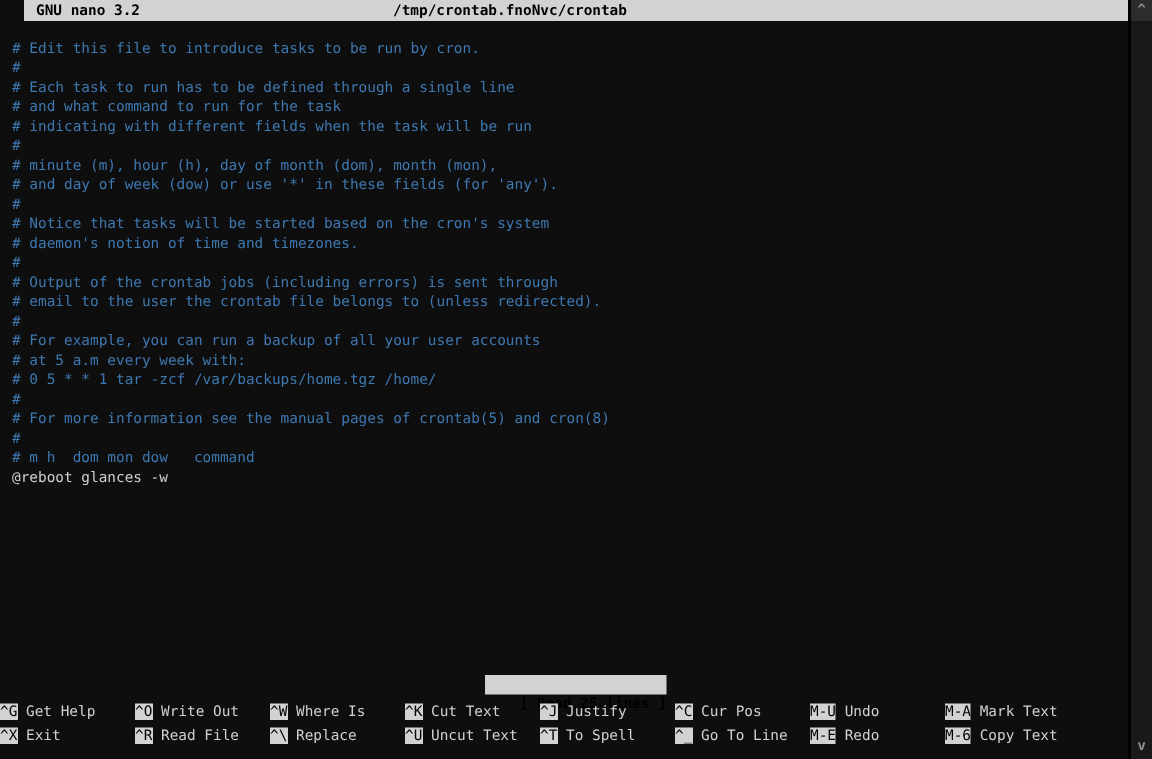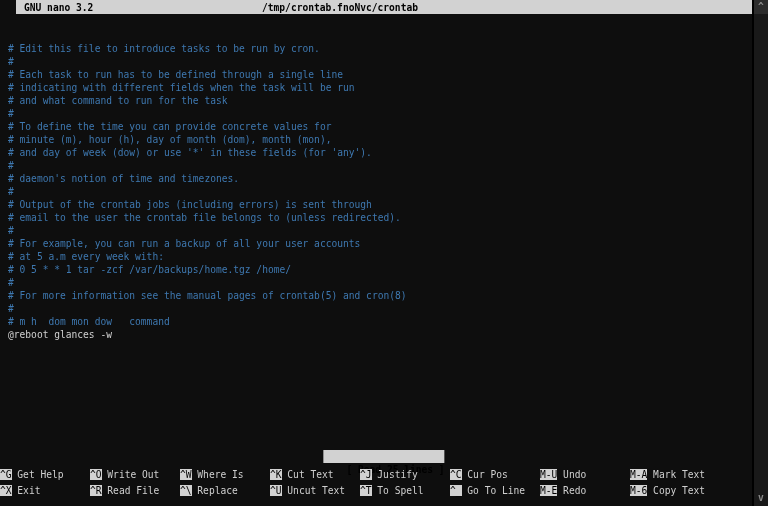--- a/index.html
+++ b/index.html
@@ -13,21 +13,21 @@
   .screen { position: relative; width: 768px; height: 506px; }
 
   .titlebar {
     position: absolute; top: 0; left: 16px; width: 752px; height: 14px;
     background: var(--bar-bg, #d2d2d2); color: var(--bar-text, #000);
     font-weight: 700;
   }
   .titlebar .app { position: absolute; left: 8px; top: 1px; }
   .titlebar .file { position: absolute; left: 0; width: 648px; top: 1px; text-align: center; }
 
-  .editor { position: absolute; top: 26px; left: 8px; right: 20px; margin-top: 16px; }
+  .editor { position: absolute; top: 26px; left: 8px; right: 20px; }
   .editor .line { height: 13px; white-space: pre; }
   .editor .line.comment { color: var(--comment-blue, #3e78b0); }
   .editor .line.command { color: var(--text-light, #d0d0d0); }
 
   .statusbar {
     position: absolute; top: 450px; left: 384px; transform: translateX(-50%);
     height: 13px; background: var(--bar-bg, #d2d2d2); color: var(--bar-text, #000);
     font-weight: 700; white-space: pre;
   }
 
@@ -63,27 +63,27 @@
 
   <div class="titlebar">
     <span class="app">GNU nano 3.2</span>
     <span class="file">/tmp/crontab.fnoNvc/crontab</span>
   </div>
 
   <div class="editor" id="editor">
       <div class="line comment"># Edit this file to introduce tasks to be run by cron.</div>
       <div class="line comment">#</div>
       <div class="line comment"># Each task to run has to be defined through a single line</div>
+      <div class="line comment"># and what command to run for the task</div>
       <div class="line comment"># indicating with different fields when the task will be run</div>
-      <div class="line comment"># and what command to run for the task</div>
       <div class="line comment">#</div>
-      <div class="line comment"># To define the time you can provide concrete values for</div>
       <div class="line comment"># minute (m), hour (h), day of month (dom), month (mon),</div>
       <div class="line comment"># and day of week (dow) or use '*' in these fields (for 'any').</div>
       <div class="line comment">#</div>
+      <div class="line comment"># Notice that tasks will be started based on the cron's system</div>
       <div class="line comment"># daemon's notion of time and timezones.</div>
       <div class="line comment">#</div>
       <div class="line comment"># Output of the crontab jobs (including errors) is sent through</div>
       <div class="line comment"># email to the user the crontab file belongs to (unless redirected).</div>
       <div class="line comment">#</div>
       <div class="line comment"># For example, you can run a backup of all your user accounts</div>
       <div class="line comment"># at 5 a.m every week with:</div>
       <div class="line comment"># 0 5 * * 1 tar -zcf /var/backups/home.tgz /home/</div>
       <div class="line comment">#</div>
       <div class="line comment"># For more information see the manual pages of crontab(5) and cron(8)</div>

